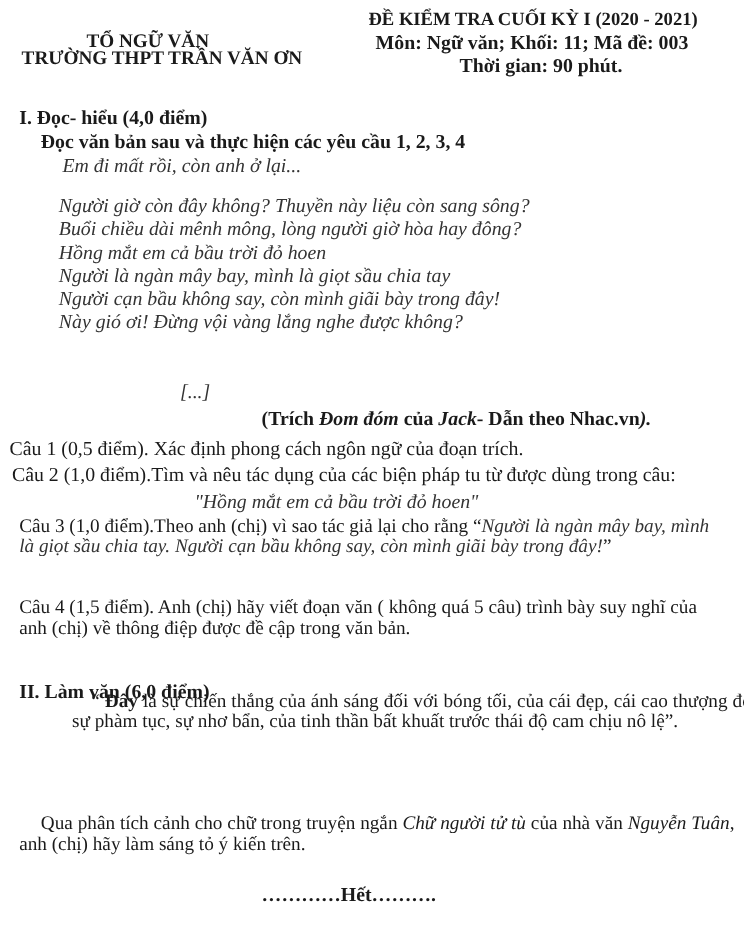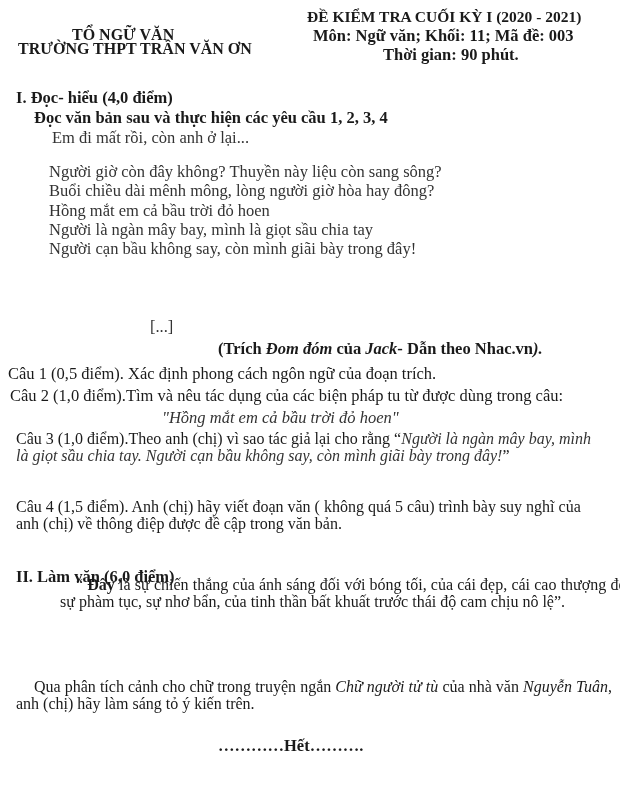--- a/index.html
+++ b/index.html
@@ -5,21 +5,21 @@
   html, body { margin:0; padding:0; }
   body {
     width:620px; height:786px; background:#ffffff; overflow:hidden;
     font-family:"Liberation Serif", serif; color:#1a1a1a; position:relative;
   }
   .abs { position:absolute; white-space:nowrap; }
   .b { font-weight:bold; }
   .i { font-style:italic; }
   .h { font-size:16.5px; font-weight:bold; }
   .t { font-size:16.5px; }
-  .poem { font-size:16.5px; color:#333; }
+  .poem { font-size:16.5px; font-style:italic; color:#333; }
   .para { position:absolute; font-size:16px; line-height:17px; }
   .just { text-align:justify; text-align-last:left; }
 </style>
 </head>
 <body>
 
 <div class="abs h" style="left:18px;top:8px;font-size:16px;margin-top:32px;">TRƯỜNG THPT TRẦN VĂN ƠN</div>
 <div class="abs h" style="left:72px;top:26px;font-size:16px;">TỔ NGỮ VĂN</div>
 <div class="abs h" style="left:307px;top:8px;font-size:15.5px;">ĐỀ KIỂM TRA CUỐI KỲ I (2020 - 2021)</div>
 <div class="abs h" style="left:313px;top:26px;font-size:16.5px;">Môn: Ngữ văn; Khối: 11; Mã đề: 003</div>
@@ -28,20 +28,21 @@
 <div class="abs h" style="left:16px;top:88px;">I. Đọc- hiểu (4,0 điểm)</div>
 <div class="abs h" style="left:34px;top:108px;">Đọc văn bản sau và thực hiện các yêu cầu 1, 2, 3, 4</div>
 <div class="abs poem" style="left:52px;top:128px;">Em đi mất rồi, còn anh ở lại...</div>
 
 <div class="abs" style="left:49px;top:162px;line-height:19.3px;">
   <div class="poem">Người giờ còn đây không? Thuyền này liệu còn sang sông?</div>
   <div class="poem">Buổi chiều dài mênh mông, lòng người giờ hòa hay đông?</div>
   <div class="poem">Hồng mắt em cả bầu trời đỏ hoen</div>
   <div class="poem">Người là ngàn mây bay, mình là giọt sầu chia tay</div>
   <div class="poem">Người cạn bầu không say, còn mình giãi bày trong đây!</div>
+  <div class="poem">Này gió ơi! Đừng vội vàng lắng nghe được không?</div>
 </div>
 
 <div class="abs poem" style="left:150px;top:317px;">[...]</div>
 
 <div class="abs h" style="left:218px;top:339px;"><span>(Trích </span><span class="i">Đom đóm</span><span> của </span><span class="i">Jack</span><span>- Dẫn theo Nhac.vn</span><span class="i">).</span></div>
 
 <div class="abs t" style="left:8px;top:364px;"><span>Câu 1 (0,5 điểm).</span><span> Xác định phong cách ngôn ngữ của đoạn trích.</span></div>
 <div class="abs t" style="left:10px;top:386px;"><span>Câu 2 (1,0 điểm).</span><span>Tìm và nêu tác dụng của các biện pháp tu từ được dùng trong câu:</span></div>
 <div class="abs t i" style="left:162px;top:408px;color:#333;">"Hồng mắt em cả bầu trời đỏ hoen"</div>
 

